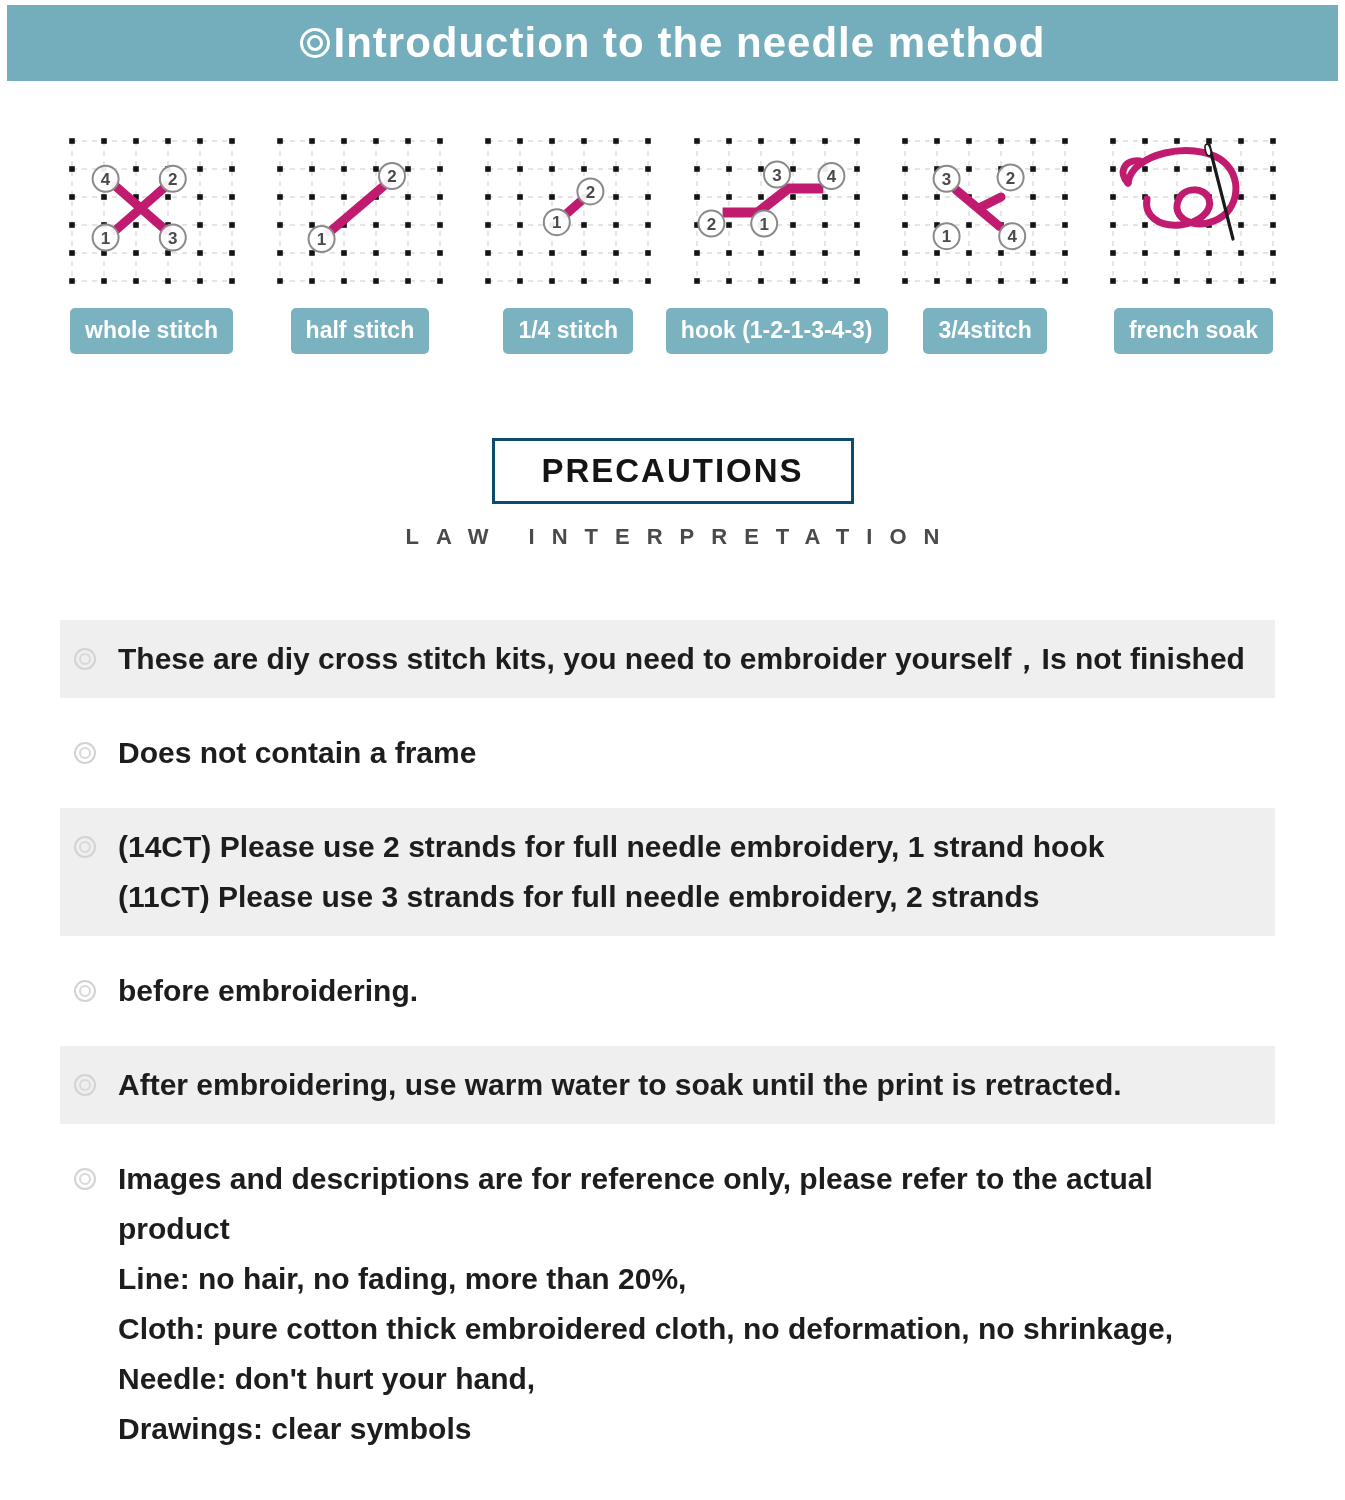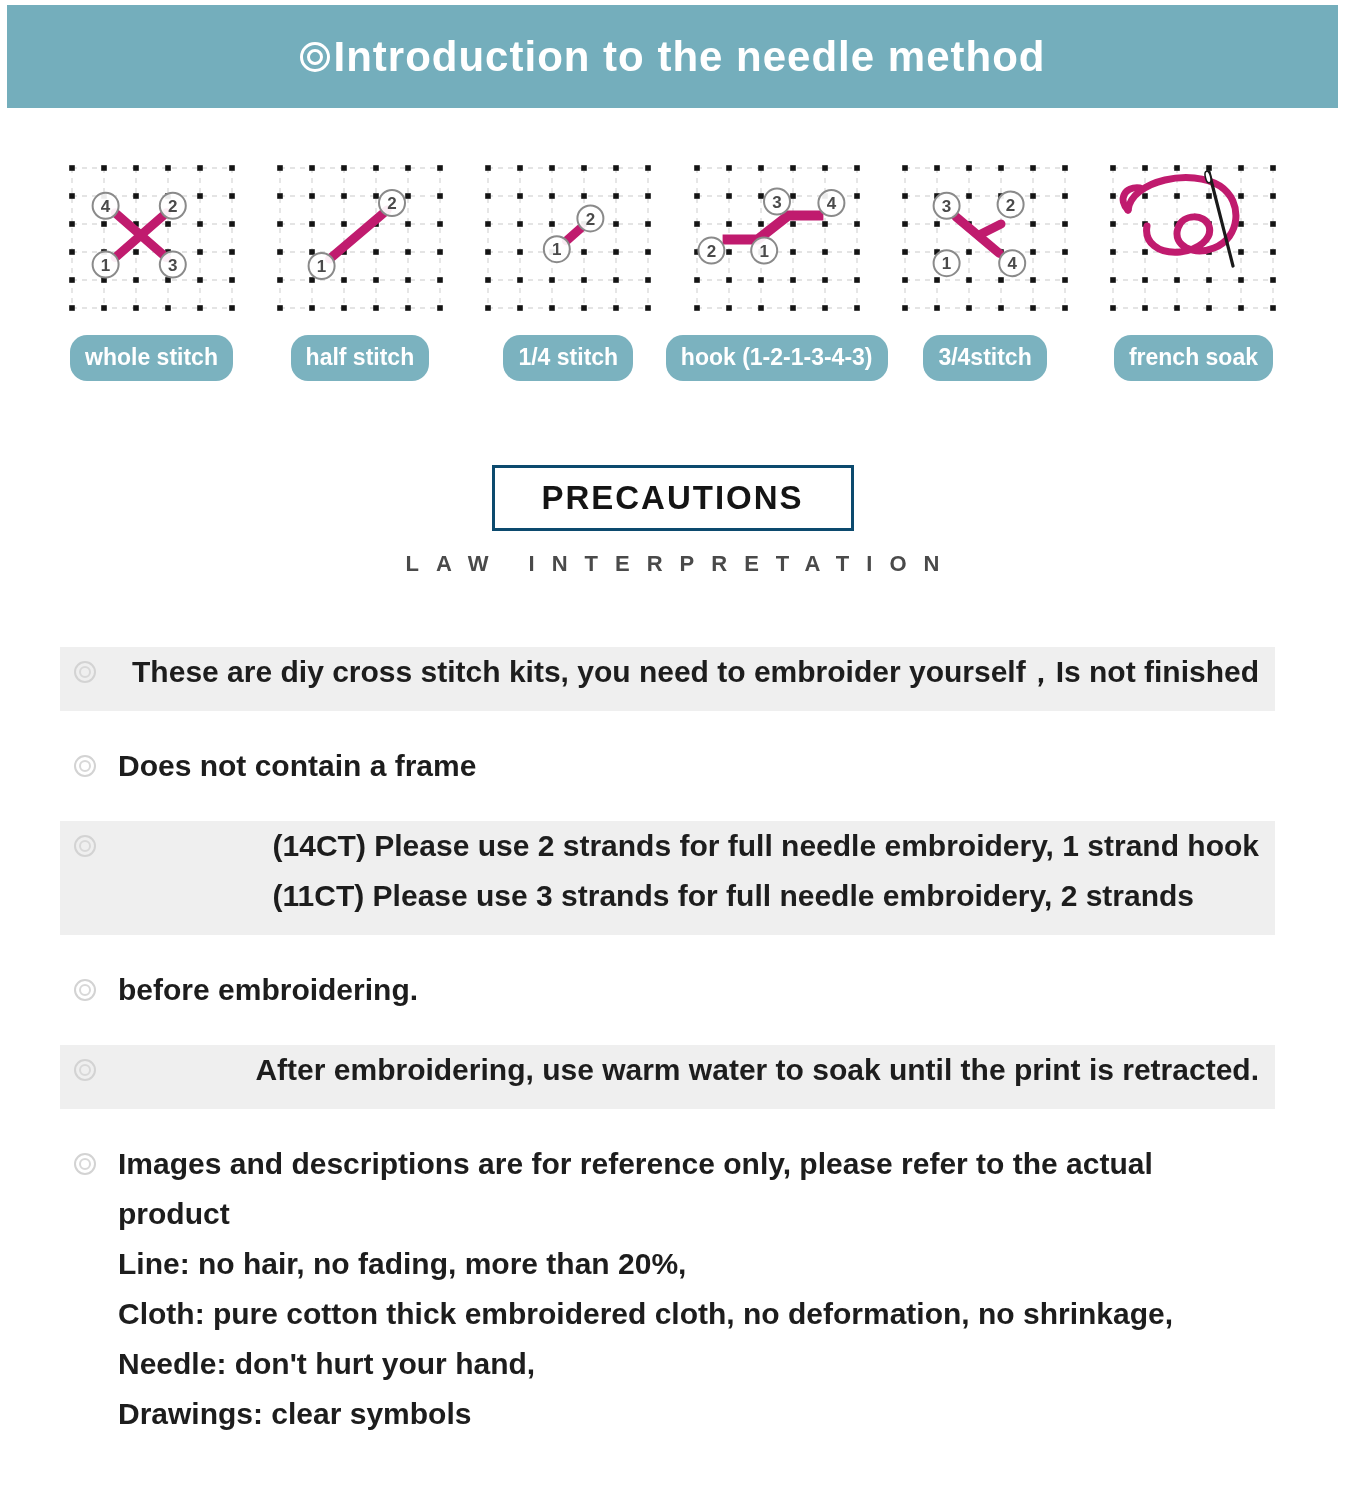--- a/index.html
+++ b/index.html
@@ -7,21 +7,21 @@
     position:relative;
     width:1345px;height:1500px;
     margin:0 auto;
     background:#fff;
     font-family:"Liberation Sans", sans-serif;
     overflow:hidden;
   }
   
   .banner{
     margin:5px 7px 0 7px;
-    height:103px;
+    height:76px;
     background:var(--header-teal,#74aebc);
     display:flex;align-items:center;justify-content:center;gap:4px;
   }
   .ring-icon{
     width:24px;height:24px;border:3px solid #fff;border-radius:50%;
     position:relative;flex:0 0 auto;
   }
   .ring-icon::after{
     content:'';position:absolute;inset:4px;border:3px solid #fff;border-radius:50%;
   }
@@ -35,21 +35,21 @@
     display:flex;justify-content:space-between;align-items:flex-start;
   }
   .diag{display:flex;flex-direction:column;align-items:center;width:175px;}
   .diag svg{display:block;}
   .diag-label{
     margin-top:17px;
     background:var(--button-teal,#7bb2bf);
     color:#fff;
     font-size:23px;font-weight:bold;
     padding:9px 15px;
-    border-radius:17px;
+    border-radius:5px;
     white-space:nowrap;
     line-height:1.2;
     text-align:right;
   }
   
   .precautions-box{
     width:356px;height:60px;
     margin:84px auto 0 auto;
     border:3px solid #0c4a6e;
     display:flex;align-items:center;justify-content:center;
@@ -67,21 +67,21 @@
   }
   
   .list{margin:70px 70px 0 60px;}
   .row{
     display:flex;align-items:flex-start;
     padding:0 16px 0 14px;
   }
   .row + .row{margin-top:30px;}
   .row.shaded{
     background:var(--row-gray,#efefef);
-    padding-bottom:14px;justify-content:space-between;
+    padding-top:14px;padding-bottom:14px;
   }
   .bullet{
     flex:0 0 auto;
     width:18px;height:18px;
     border:2px solid #d3d3d3;border-radius:50%;
     position:relative;
     margin:14px 22px 0 0;
   }
   .bullet::after{
     content:'';position:absolute;inset:3px;

